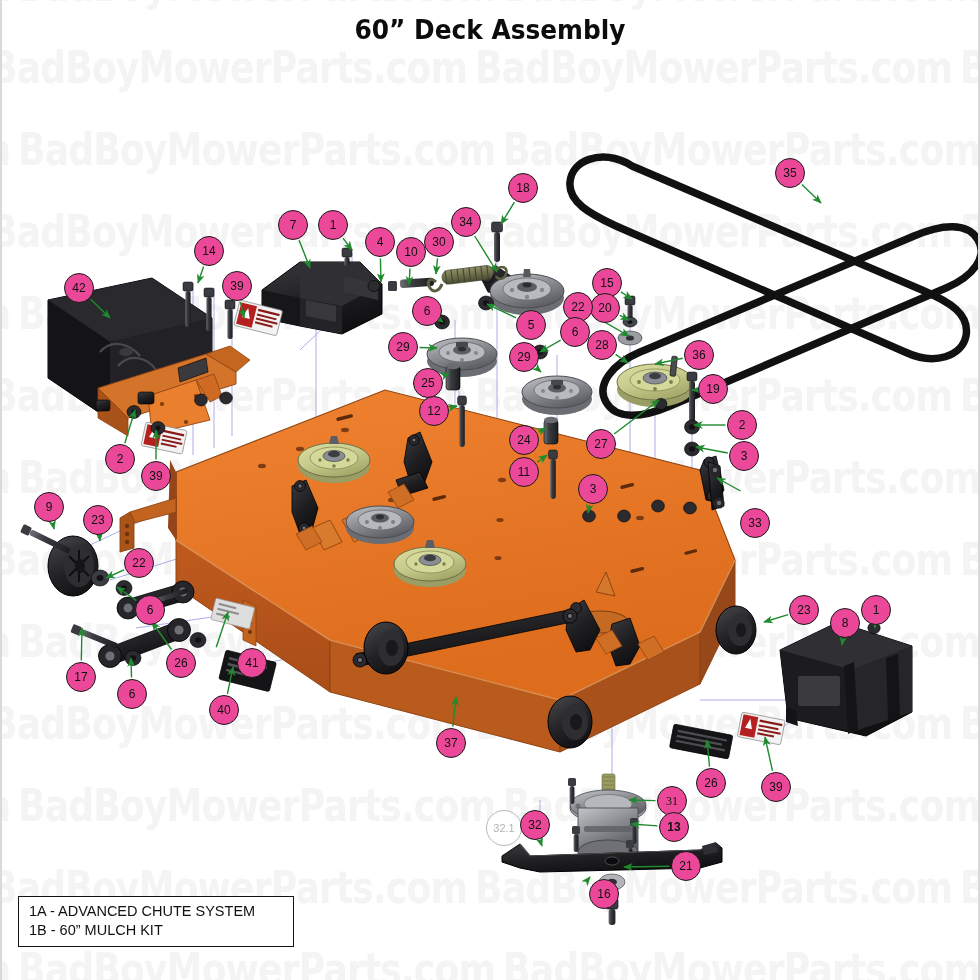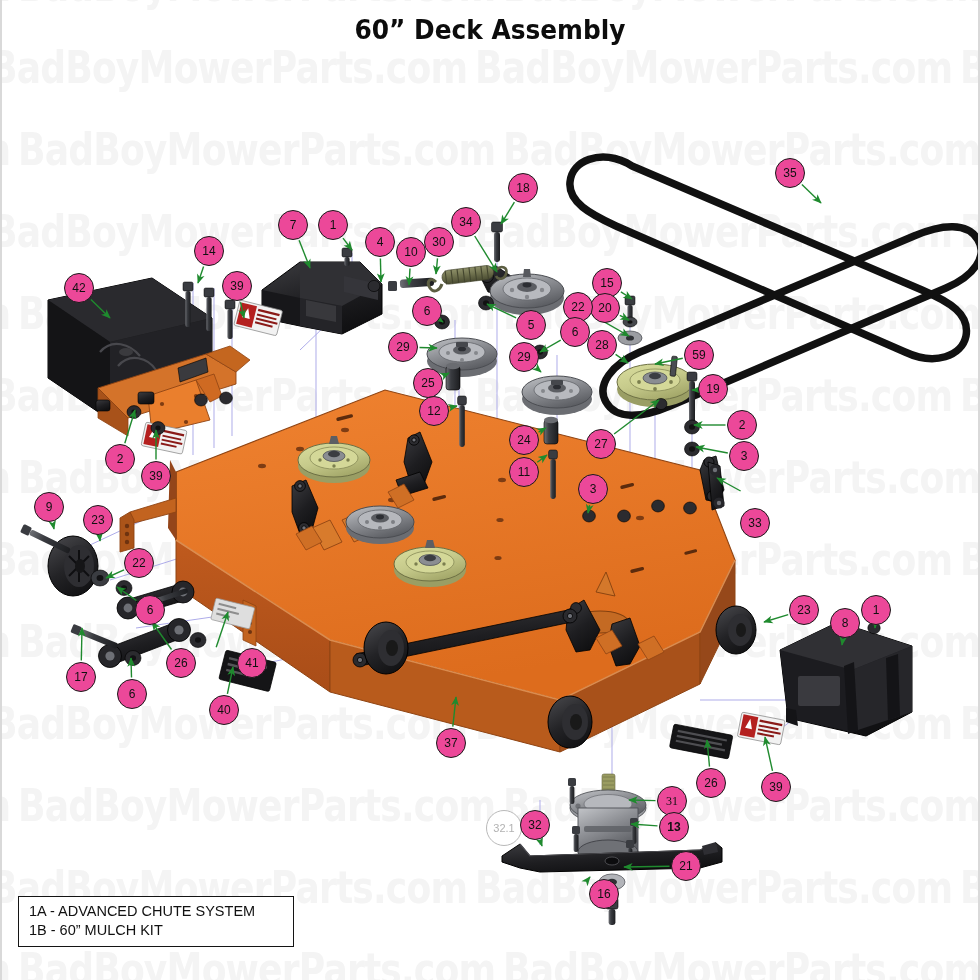--- a/index.html
+++ b/index.html
@@ -867,21 +867,21 @@
       <div class="callout" style="left: 775px; top: 158px;">35</div>
       <div class="callout" style="left: 412px; top: 296px;">6</div>
       <div class="callout" style="left: 516px; top: 310px;">5</div>
       <div class="callout" style="left: 592px; top: 268px;">15</div>
       <div class="callout" style="left: 590px; top: 293px;">20</div>
       <div class="callout" style="left: 563px; top: 292px;">22</div>
       <div class="callout" style="left: 560px; top: 317px;">6</div>
       <div class="callout" style="left: 587px; top: 330px;">28</div>
       <div class="callout" style="left: 388px; top: 332px;">29</div>
       <div class="callout" style="left: 509px; top: 342px;">29</div>
-      <div class="callout" style="left: 684px; top: 340px;">59</div>
+      <div class="callout" style="left: 684px; top: 340px;">36</div>
       <div class="callout" style="left: 413px; top: 368px;">25</div>
       <div class="callout" style="left: 419px; top: 396px;">12</div>
       <div class="callout" style="left: 698px; top: 374px;">19</div>
       <div class="callout" style="left: 727px; top: 410px;">2</div>
       <div class="callout" style="left: 509px; top: 425px;">24</div>
       <div class="callout" style="left: 586px; top: 429px;">27</div>
       <div class="callout" style="left: 729px; top: 441px;">3</div>
       <div class="callout" style="left: 509px; top: 457px;">11</div>
       <div class="callout" style="left: 578px; top: 474px;">3</div>
       <div class="callout" style="left: 740px; top: 484px; margin-top: 24px;">33</div>

